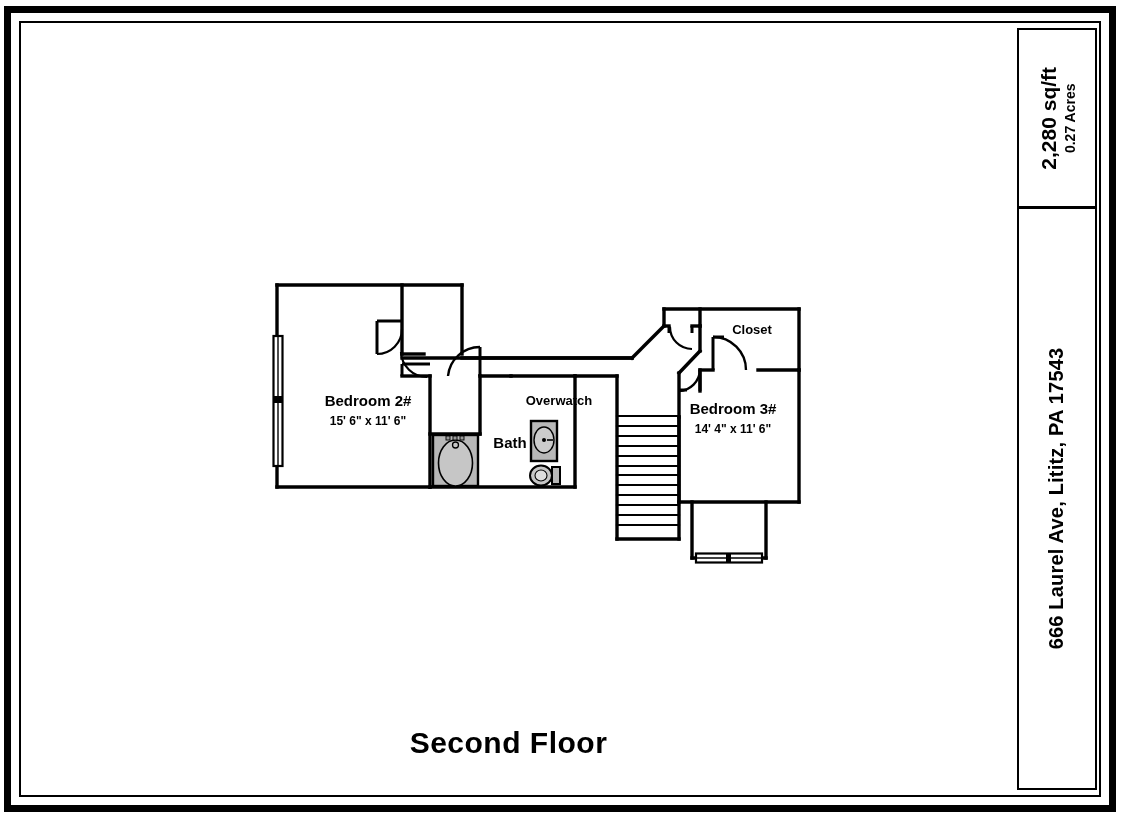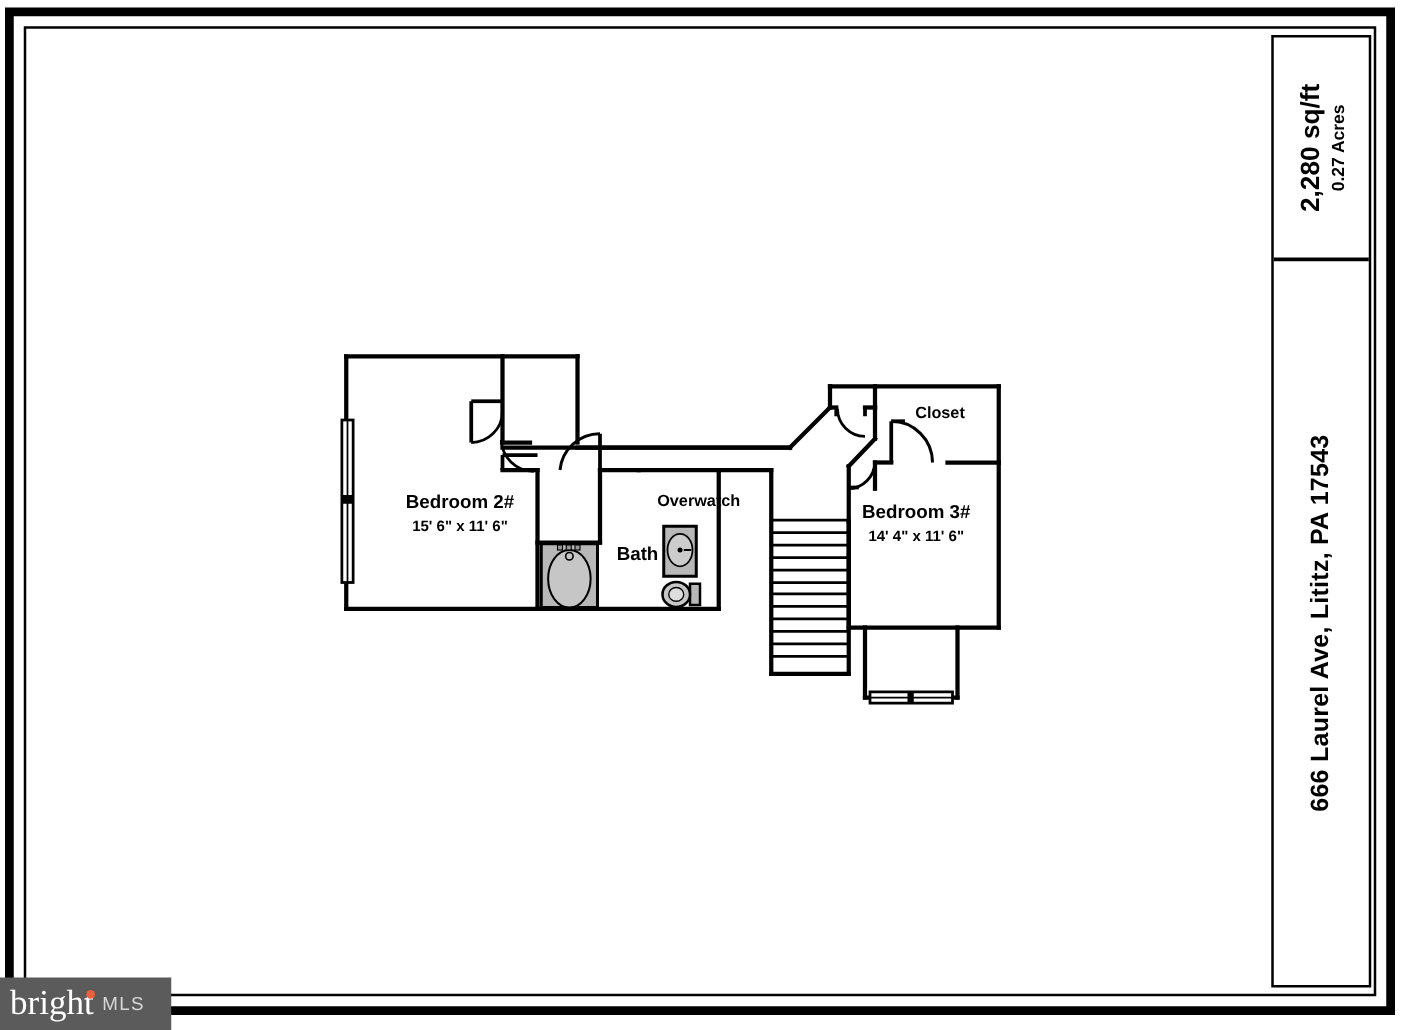--- a/index.html
+++ b/index.html
@@ -247,37 +247,31 @@
 
       <text x="733" y="313" font-size="13" font-weight="bold">Closet</text>
 
       <text x="714" y="393" font-size="15" font-weight="bold">Bedroom 3#</text>
       <text x="714" y="412" font-size="12" font-weight="bold">14' 4" x 11' 6"</text>
     </g>
 
   </svg>
   </div>
 
+  <div class="floor-title">Second Floor</div>
 
   <div class="title-col">
     <div class="divider"></div>
 
     <div class="title-block-top">
       <div class="stack-rows">
         <div class="sqft">2,280 sq/ft</div>
         <div class="acres">0.27 Acres</div>
       </div>
     </div>
 
     <div class="title-block-bottom">
       <div class="vtext address">666 Laurel Ave, Lititz, PA 17543</div>
     </div>
   </div>
 
-  <div class="watermark">
-    <span class="wm-bright">
-      <span>bright</span>
-      <span class="wm-dot"></span>
-    </span>
-    <span class="wm-mls">MLS</span>
-  </div>
 
 </div>
 
 </body></html>

